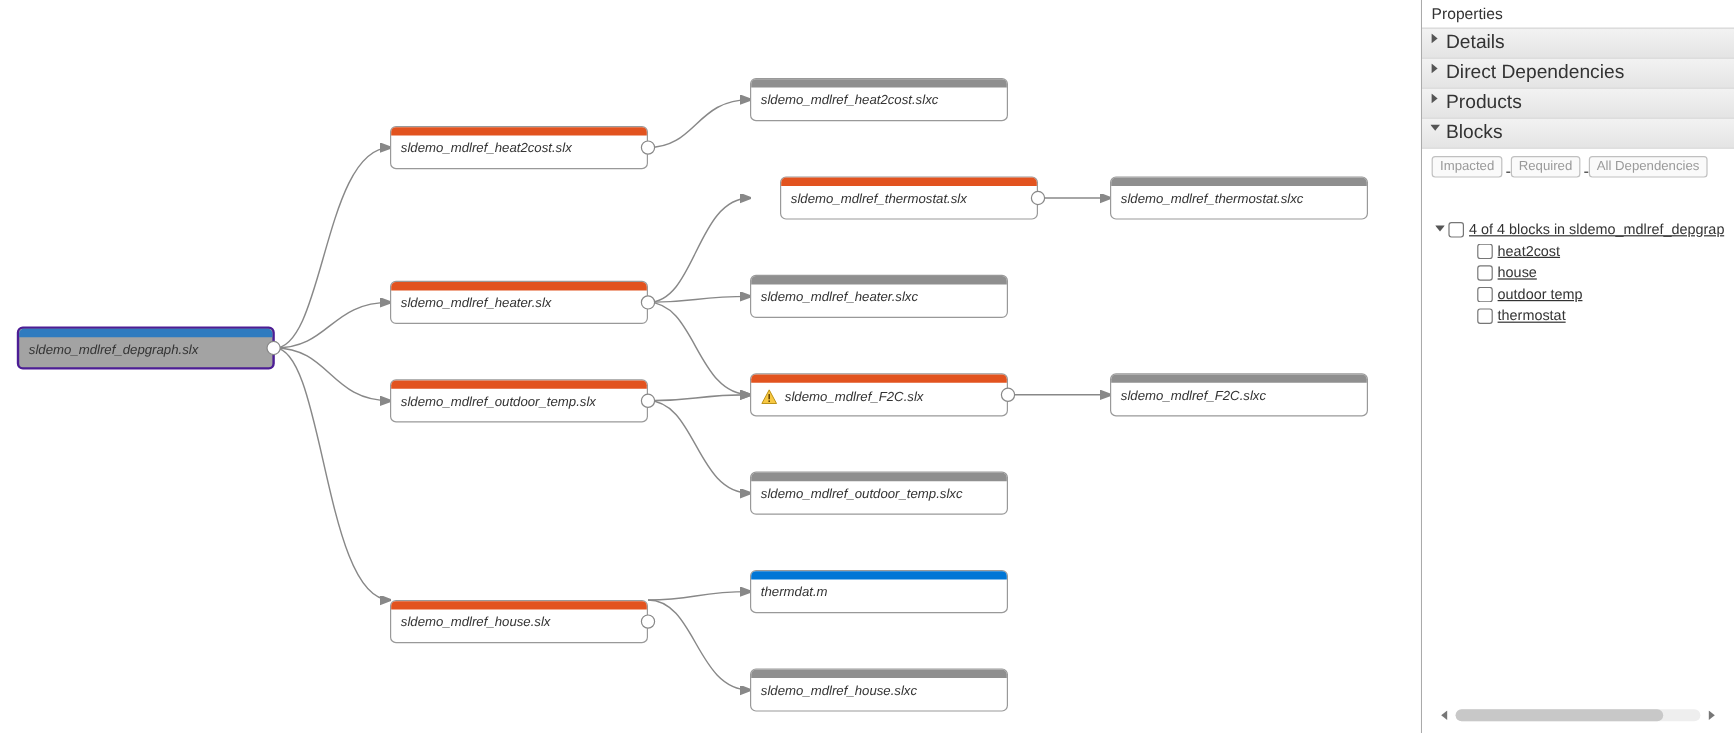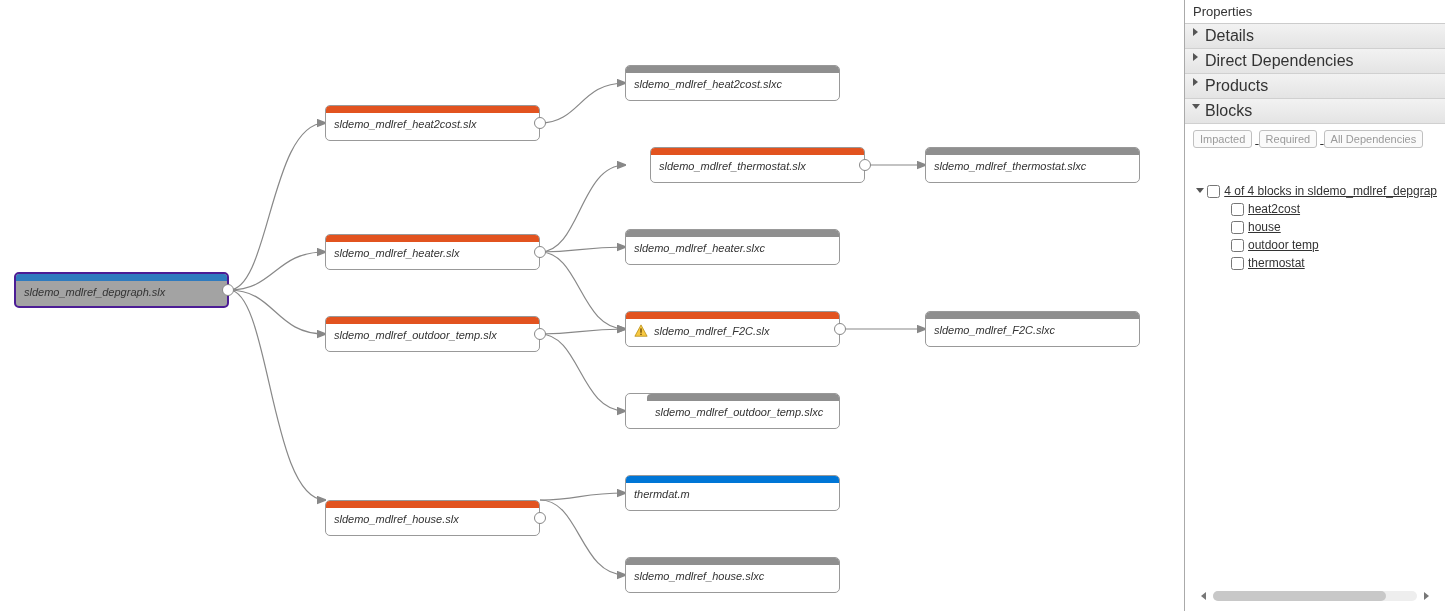--- a/index.html
+++ b/index.html
@@ -260,21 +260,21 @@
           <svg viewBox="0 0 16 16" width="14" height="14">
               <path d="M8 1 L15 14 H1 Z" fill="#f7c843" stroke="#b08400" stroke-width="0.8"></path>
               <rect x="7.3" y="5" width="1.4" height="5" fill="#5a3b00"></rect>
               <rect x="7.3" y="11" width="1.4" height="1.6" fill="#5a3b00"></rect>
             </svg>
         </span>
         <span>sldemo_mdlref_F2C.slx</span>
       </div>
       <div class="port"></div>
     </div>
-    <div class="node" style="left:625px; top:393px;padding-left:21px;">
+    <div class="node" style="left:625px; top:393px;">
       <div class="bar bar-gray"></div>
       <div class="label">
           <span>sldemo_mdlref_outdoor_temp.slxc</span>
         </div>
     </div>
     <div class="node" style="left:625px; top:475px;">
       <div class="bar bar-blue"></div>
       <div class="label">
           <span>thermdat.m</span>
         </div>

